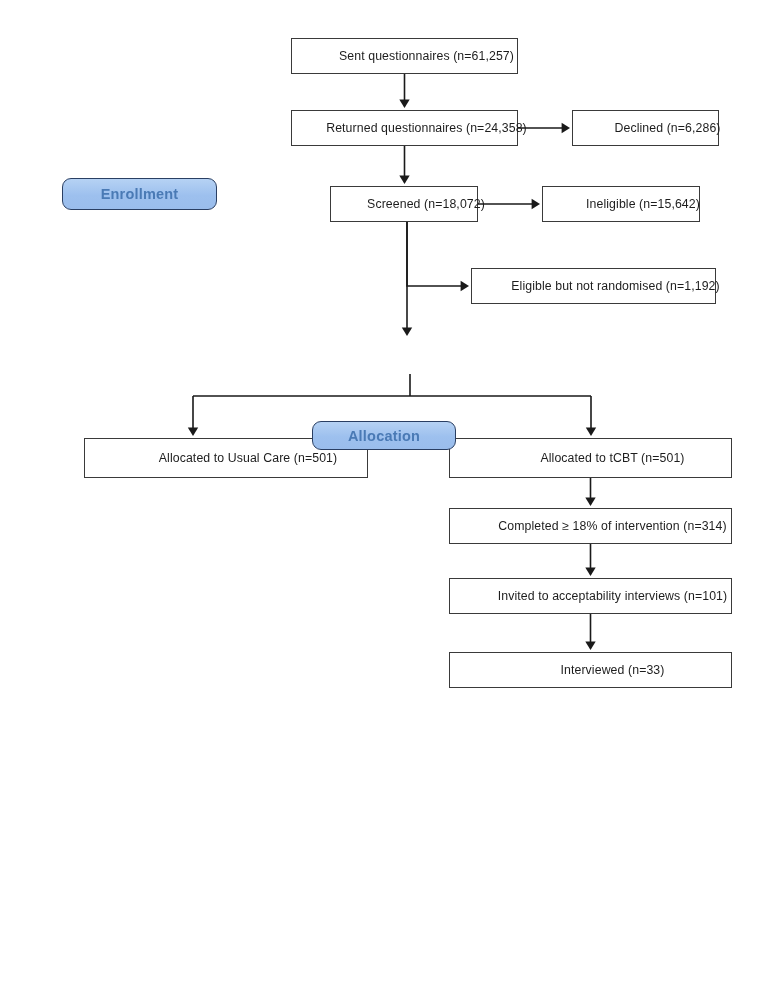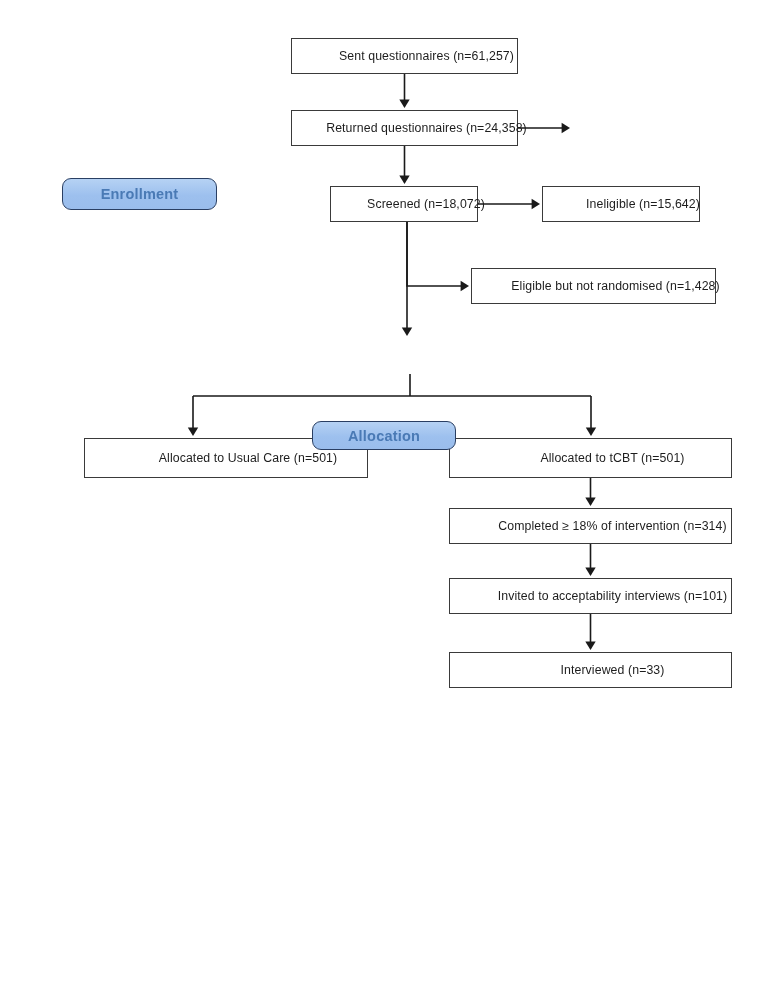--- a/index.html
+++ b/index.html
@@ -66,28 +66,31 @@
       <polygon points="585.3,497.6 595.7,497.6 590.5,506" fill="#1a1a1a"></polygon>
       <polygon points="585.3,567.6 595.7,567.6 590.5,576" fill="#1a1a1a"></polygon>
       <polygon points="585.3,641.6 595.7,641.6 590.5,650" fill="#1a1a1a"></polygon>
     </svg>
 <div class="node" style="left: 291px; top: 38px; width: 227px; height: 36px;">
       <span>Sent questionnaires (n=61,257)</span>
     </div>
     <div class="node" style="left: 291px; top: 110px; width: 227px; height: 36px;">
       <span>Returned questionnaires (n=24,358)</span>
     </div>
+    <div class="node" style="left: 572px; top: 110px; width: 147px; height: 36px;">
+      <span>Declined (n=6,286)</span>
+    </div>
     <div class="node" style="left: 330px; top: 186px; width: 148px; height: 36px;">
       <span>Screened (n=18,072)</span>
     </div>
     <div class="node" style="left: 542px; top: 186px; width: 158px; height: 36px;">
       <span>Ineligible (n=15,642)</span>
     </div>
     <div class="node" style="left: 471px; top: 268px; width: 245px; height: 36px;">
-      <span>Eligible but not randomised (n=1,428)</span>
+      <span>Eligible but not randomised (n=1,192)</span>
     </div>
     <div class="node" style="left: 52px; top: 438px; width: 284px; height: 40px; margin-left: 32px;">
       <span>Allocated to Usual Care (n=501)</span>
     </div>
     <div class="node" style="left: 449px; top: 438px; width: 283px; height: 40px;">
       <span>Allocated to tCBT (n=501)</span>
     </div>
     <div class="node" style="left: 449px; top: 508px; width: 283px; height: 36px;">
       <span>Completed ≥ 18% of intervention (n=314)</span>
     </div>

